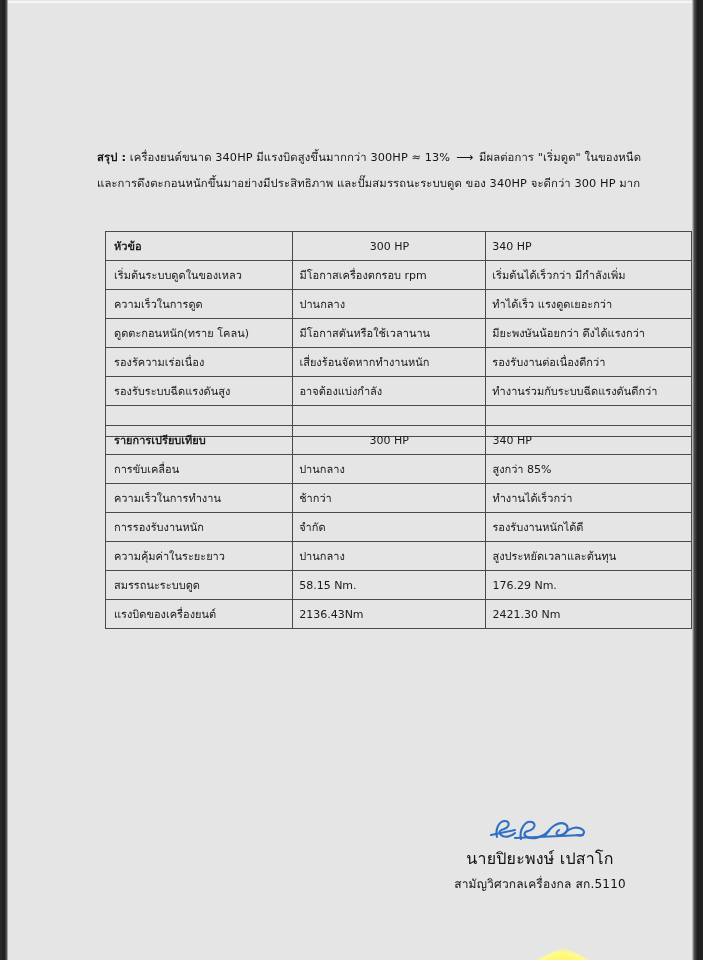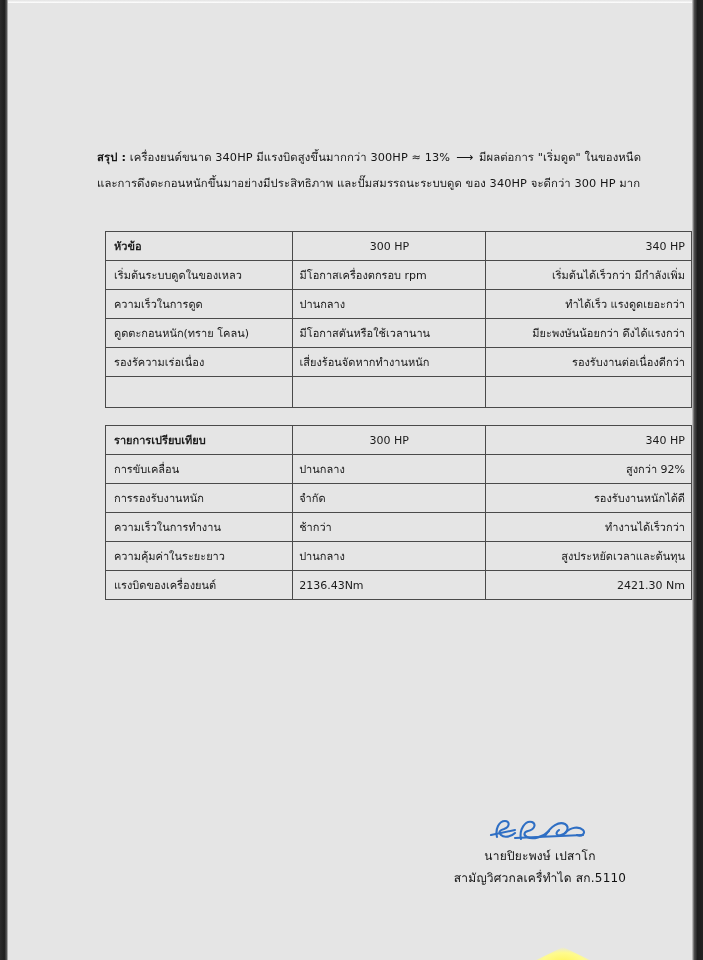--- a/index.html
+++ b/index.html
@@ -72,21 +72,21 @@
     color: #1a1a1a;
   }
   .doc-table td, .doc-table th {
     border: 1px solid #4a4a4a;
     padding: 5px 6px;
     vertical-align: middle;
     font-weight: normal;
   }
   .doc-table .c0 { width: 175px; text-align: left; padding-left: 8px; }
   .doc-table .c1 { width: 183px; }
-  .doc-table .c2 { width: 196px; text-align: right; }
+  .doc-table .c2 { width: 196px; text-align: left; }
 
   .doc-table thead th {
     font-weight: bold;
     text-align: center;
     height: 16px;
   }
   .doc-table thead th.c1,
   .doc-table thead th.c2 {
     font-weight: normal;
   }
@@ -103,21 +103,21 @@
     top: 812px;
     width: 260px;
     text-align: center;
   }
   .signature-mark {
     height: 30px;
     position: relative;
   }
   .signature-mark svg { display: block; margin: 0 auto; }
   .signer-name {
-    font-size: 12px;
+    font-size: 16px;
     color: #111;
     margin-top: 1px;
     letter-spacing: 0.2px;
   }
   .signer-license {
     font-size: 12px;
     color: #111;
     margin-top: 3px;
     letter-spacing: 0.2px;
   }
@@ -168,56 +168,66 @@
       <tr>
         <td class="c0">ดูดตะกอนหนัก(ทราย โคลน)</td>
         <td class="c1">มีโอกาสตันหรือใช้เวลานาน</td>
         <td class="c2">มียะพงษันน้อยกว่า ดึงได้แรงกว่า</td>
       </tr>
       <tr>
         <td class="c0">รองรัความเร่อเนื่อง</td>
         <td class="c1">เสี่ยงร้อนจัดหากทำงานหนัก</td>
         <td class="c2">รองรับงานต่อเนื่องดีกว่า</td>
       </tr>
+      <tr>
+        <td class="c0">รองรับระบบฉีดแรงดันสูง</td>
+        <td class="c1">อาจต้องแบ่งกำลัง</td>
+        <td class="c2">ทำงานร่วมกับระบบฉีดแรงดันดีกว่า</td>
+      </tr>
       <tr class="blank-row">
         <td class="c0"></td>
         <td class="c1"></td>
         <td class="c2"></td>
       </tr>
     </tbody>
   </table>
 
   <table class="doc-table" id="table-comparison">
     <thead>
       <tr>
         <th class="c0">รายการเปรียบเทียบ</th>
         <th class="c1">300 HP</th>
         <th class="c2">340 HP</th>
       </tr>
     </thead>
     <tbody>
       <tr>
         <td class="c0">การขับเคลื่อน</td>
         <td class="c1">ปานกลาง</td>
-        <td class="c2">สูงกว่า 92%</td>
+        <td class="c2">สูงกว่า 85%</td>
+      </tr>
+      <tr>
+        <td class="c0">ความเร็วในการทำงาน</td>
+        <td class="c1">ช้ากว่า</td>
+        <td class="c2">ทำงานได้เร็วกว่า</td>
       </tr>
       <tr>
         <td class="c0">การรองรับงานหนัก</td>
         <td class="c1">จำกัด</td>
         <td class="c2">รองรับงานหนักได้ดี</td>
       </tr>
       <tr>
-        <td class="c0">ความเร็วในการทำงาน</td>
-        <td class="c1">ช้ากว่า</td>
-        <td class="c2">ทำงานได้เร็วกว่า</td>
-      </tr>
-      <tr>
         <td class="c0">ความคุ้มค่าในระยะยาว</td>
         <td class="c1">ปานกลาง</td>
         <td class="c2">สูงประหยัดเวลาและต้นทุน</td>
+      </tr>
+      <tr>
+        <td class="c0">สมรรถนะระบบดูด</td>
+        <td class="c1">58.15 Nm.</td>
+        <td class="c2">176.29 Nm.</td>
       </tr>
       <tr>
         <td class="c0">แรงบิดของเครื่องยนต์</td>
         <td class="c1">2136.43Nm</td>
         <td class="c2">2421.30 Nm</td>
       </tr>
     </tbody>
   </table>
 
   <div class="signature-block">
@@ -227,18 +237,18 @@
           <path d="M12 22 C10 14, 14 6, 20 6 C25 6, 25 12, 19 14 C15 15, 13 17, 16 20 C19 23, 26 22, 30 18"></path>
           <path d="M6 20 L30 15"></path>
           <path d="M36 24 C34 15, 40 5, 47 7 C52 9, 49 15, 43 16 C39 17, 38 20, 42 22 C48 25, 58 22, 64 16"></path>
           <path d="M60 21 C66 11, 74 6, 80 9 C85 12, 82 19, 76 20 C71 21, 70 18, 74 15"></path>
           <path d="M80 18 C86 12, 94 11, 98 15 C101 18, 97 22, 92 20"></path>
           <path d="M30 23 L98 20"></path>
         </g>
       </svg>
     </div>
     <div class="signer-name">นายปิยะพงษ์  เปสาโก</div>
-    <div class="signer-license">สามัญวิศวกลเครื่ทำได  สก.5110</div>
+    <div class="signer-license">สามัญวิศวกลเครื่องกล  สก.5110</div>
   </div>
 
   <div class="highlight-mark"></div>
 
 </div>
 
 </body></html>

